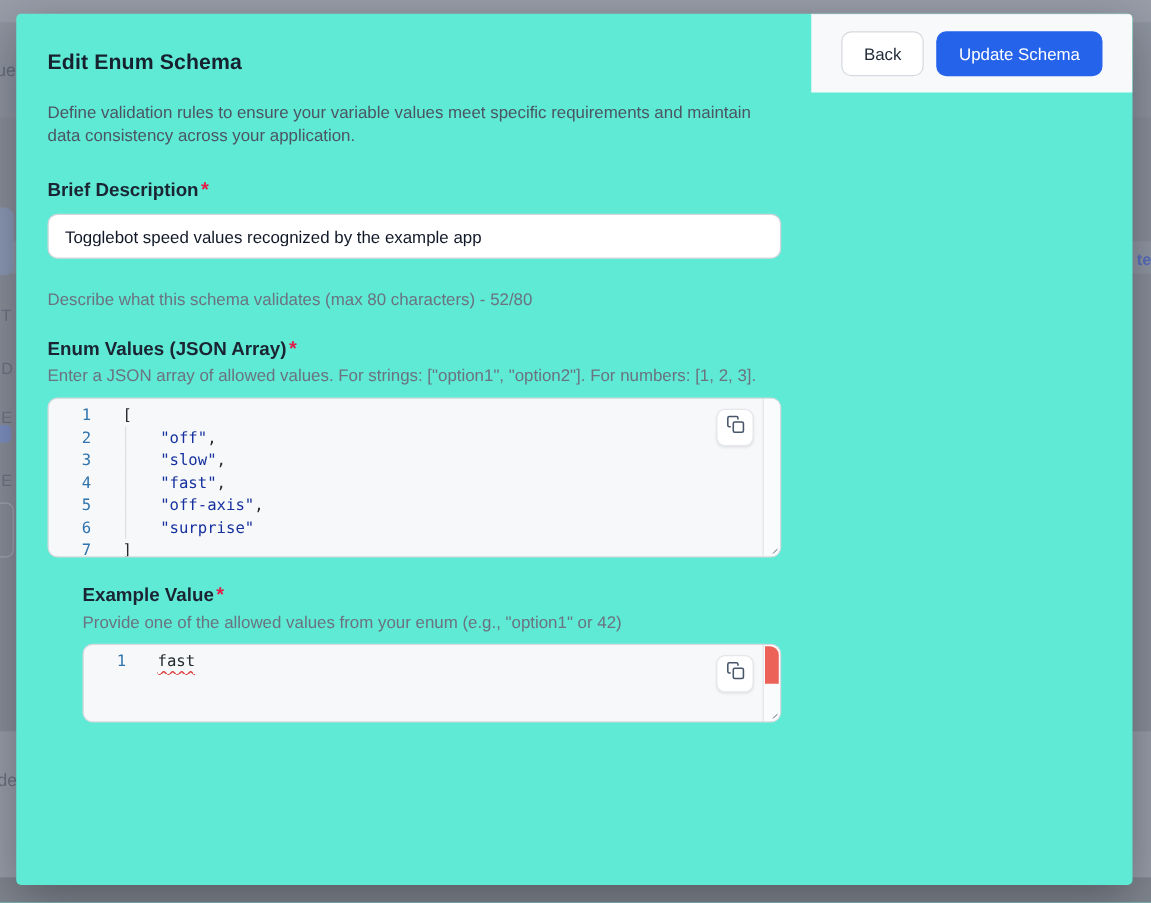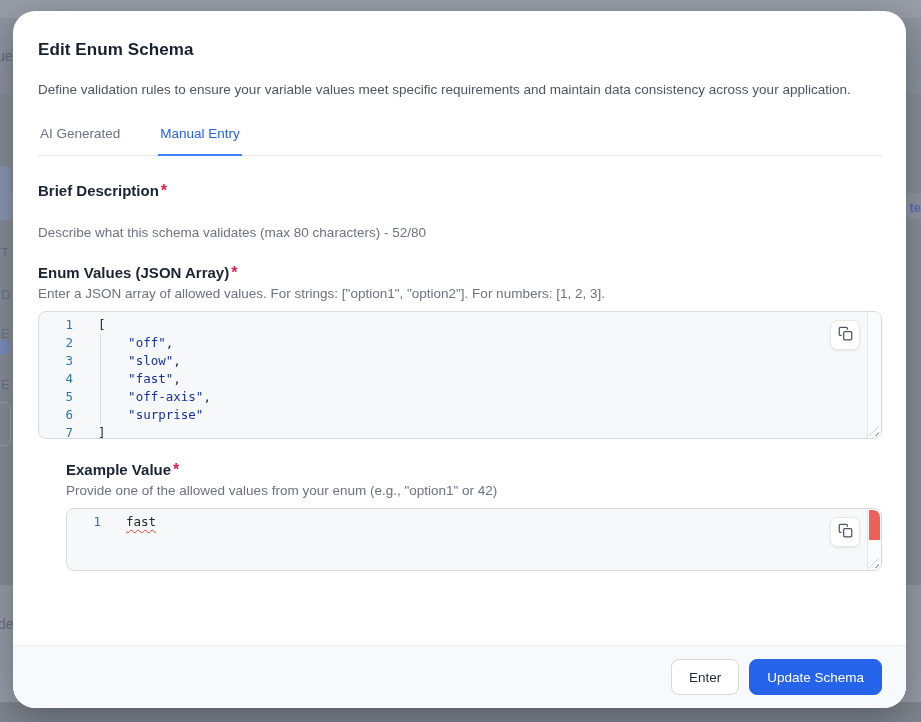--- a/index.html
+++ b/index.html
@@ -20,22 +20,22 @@
   .frag-e1 { left:1px; top:326px; color:#6e7484; font-size:13px; }
   .frag-e2 { left:1px; top:377px; color:#6e7484; font-size:13px; }
   .frag-de { left:-2px; top:616px; color:#6b7280; font-size:14px; }
   .frag-te { right:0px; top:200px; color:#5a6fbf; font-size:13px; font-weight:600; }
   .bg-pill-input { position:absolute; left:-8px; top:166px; width:19px; height:54px; background:#8d9ab6; border-radius:7px; }
   .bg-pill-blue { position:absolute; left:-6px; top:340px; width:15px; height:14px; background:#7e90c2; border-radius:4px; }
   .bg-rect-outline { position:absolute; left:-10px; top:402px; width:21px; height:44px; border:1px solid #a3a9b4; border-radius:6px; }
 
   
   .modal { position:absolute; left:13px; top:11px; width:893px; height:697px;
-           background:#ffffff; border-radius:22px; box-shadow:0 12px 40px rgba(15,20,30,.38);
-           display:flex; flex-direction:column; overflow:hidden; }
+           background:#5eead4; border-radius:4px; box-shadow:0 12px 40px rgba(15,20,30,.38);
+           display:flex; flex-direction:row; overflow:hidden; }
   .modal-body { flex:1; padding:29px 24px 0 25px; }
 
   .modal-title { font-size:17px; font-weight:700; color:#16202e; letter-spacing:.1px; }
   .modal-desc { margin-top:20px; font-size:13.5px; line-height:19px; color:#4b5563; max-width:845px; }
 
   
   .tabs { margin-top:27px; display:flex; gap:36px; border-bottom:1px solid #e5e7eb; }
   .tab { font-size:13.5px; font-weight:500; color:#6b7280; padding:0 2px 13px 2px; cursor:pointer; }
   .tab.active { color:#2563eb; border-bottom:2px solid #3b82f6; margin-bottom:-1px; }
 
@@ -107,29 +107,26 @@
   <div class="bg-frag frag-de">de</div>
   <div class="bg-frag frag-te">te</div>
 </div>
 
 <div class="modal">
   <div class="modal-body">
 
     <div class="modal-title">Edit Enum Schema</div>
     <div class="modal-desc">Define validation rules to ensure your variable values meet specific requirements and maintain data consistency across your application.</div>
 
-    <div class="tabs">
-      <div class="tab">AI Generated</div>
-      <div class="tab active">Manual Entry</div>
-    </div>
 
     <div class="sec-brief">
       <div>
         <span class="field-label">Brief Description</span><span class="req">*</span>
       </div>
+      <input class="text-input" type="text" value="Togglebot speed values recognized by the example app" style="">
       <div class="helper">Describe what this schema validates (max 80 characters) - 52/80</div>
     </div>
 
     <div class="sec-enum">
       <div>
         <span class="field-label">Enum Values (JSON Array)</span><span class="req">*</span>
       </div>
       <div class="helper">Enter a JSON array of allowed values. For strings: ["option1", "option2"]. For numbers: [1, 2, 3].</div>
       <div class="editor editor-enum">
         <div class="code-lines">
@@ -173,16 +170,16 @@
               </svg>
           </span>
         </div>
         <div class="resize-grip"></div>
       </div>
     </div>
 
   </div>
 
   <div class="modal-footer">
-    <button class="btn btn-back">Enter</button>
+    <button class="btn btn-back">Back</button>
     <button class="btn btn-submit">Update Schema</button>
   </div>
 </div>
 
 </body></html>

